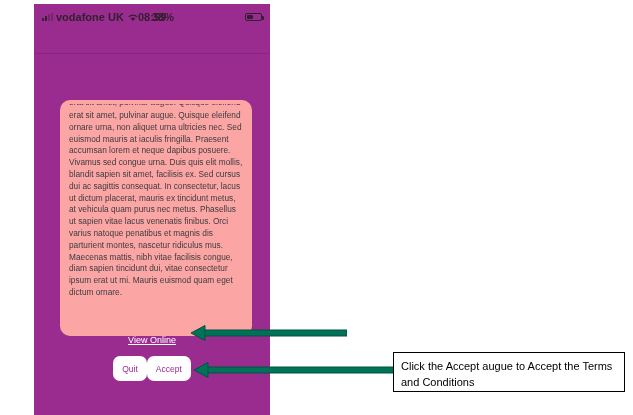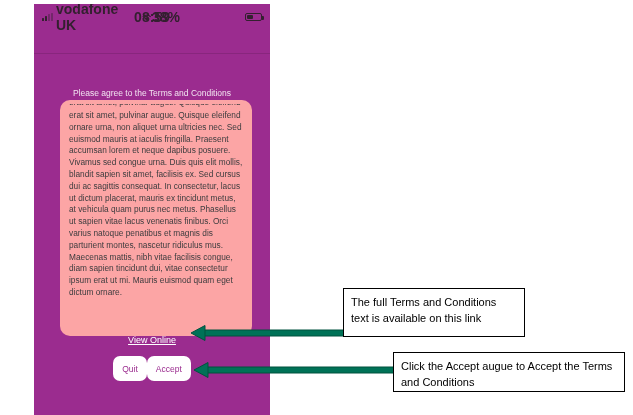--- a/index.html
+++ b/index.html
@@ -1,21 +1,21 @@
 <!DOCTYPE html>
 <html><head>
 <meta charset="utf-8">
 <style>
   * { margin:0; padding:0; box-sizing:border-box; }
   html,body { width:633px; height:415px; background:#ffffff; font-family:"Liberation Sans", sans-serif; overflow:hidden; }
   .stage { position:relative; width:633px; height:415px; background:#ffffff; }
 
   
   .phone { position:absolute; left:34px; top:4px; width:236px; height:411px; background:#9b2c8f; overflow:hidden; }
-  .statusbar { position:absolute; left:0; top:0; width:100%; height:24px; display:flex; align-items:center; padding:2px 8px 0 8px; color:#33202f; font-size:14px; font-weight:bold; }
+  .statusbar { position:absolute; left:0; top:0; width:100%; height:24px; display:flex; align-items:center; padding:2px 8px 0 8px; color:#33202f; font-size:11px; font-weight:bold; }
   .sb-left { display:flex; align-items:center; gap:3px; flex:1; }
   .sb-time { flex:0 0 auto; position:absolute; left:50%; transform:translateX(-50%); }
   .sb-right { display:flex; align-items:center; gap:3px; flex:1; justify-content:space-between; }
   .sig { display:flex; align-items:flex-end; gap:1px; height:8px; }
   .sig i { display:block; width:2px; background:#33202f; border-radius:0.5px; }
   .sig i:nth-child(1){height:3px;} .sig i:nth-child(2){height:5px;}
   .sig i:nth-child(3){height:7px;opacity:.4;} .sig i:nth-child(4){height:8px;opacity:.4;}
   .batt { position:relative; width:17px; height:8px; border:1px solid #33202f; border-radius:2px; }
   .batt::after { content:""; position:absolute; right:-3px; top:2px; width:2px; height:4px; background:#33202f; border-radius:0 1px 1px 0; }
   .batt i { position:absolute; left:1px; top:1px; bottom:1px; width:38%; background:#33202f; border-radius:1px; }
@@ -69,21 +69,20 @@
       <div class="sb-right">
         <span>38%</span>
         <span class="batt">
             <i></i>
           </span>
       </div>
     </div>
     <div class="sb-divider"></div>
 
     <div class="ph-title">Terms and conditions</div>
-    <div class="ph-subtitle">Please agree to the Terms and Conditions</div>
 
     <div class="terms-box">
       <div class="clipped-line">
         <div>erat sit amet, pulvinar augue. Quisque eleifend ornare urna, non aliquet urna ultricies nec. Sed euismod mauris at iaculis fringilla. Praesent accumsan lorem et neque dapibus posuere. Vivamus sed congue urna. Duis quis elit mollis, blandit sapien sit amet, facilisis ex. Sed cursus dui ac sagittis consequat. In consectetur, lacus ut dictum placerat, mauris ex tincidunt metus, at vehicula quam purus nec metus. Phasellus ut sapien vitae lacus venenatis finibus. Orci varius natoque penatibus et magnis dis parturient montes, nascetur ridiculus mus. Maecenas mattis, nibh vitae facilisis congue, diam sapien tincidunt dui, vitae consectetur ipsum erat ut mi. Mauris euismod quam eget dictum ornare.</div>
       </div>
       <div class="terms-text">erat sit amet, pulvinar augue. Quisque eleifend ornare urna, non aliquet urna ultricies nec. Sed euismod mauris at iaculis fringilla. Praesent accumsan lorem et neque dapibus posuere. Vivamus sed congue urna. Duis quis elit mollis, blandit sapien sit amet, facilisis ex. Sed cursus dui ac sagittis consequat. In consectetur, lacus ut dictum placerat, mauris ex tincidunt metus, at vehicula quam purus nec metus. Phasellus ut sapien vitae lacus venenatis finibus. Orci varius natoque penatibus et magnis dis parturient montes, nascetur ridiculus mus. Maecenas mattis, nibh vitae facilisis congue, diam sapien tincidunt dui, vitae consectetur ipsum erat ut mi. Mauris euismod quam eget dictum ornare.</div>
     </div>
 
     <div class="view-online">
       <a>View Online</a>
@@ -99,16 +98,15 @@
   <svg class="arrow arrow-1" width="158" height="18" viewBox="0 0 158 18">
     <rect x="14" y="6" width="144" height="6" fill="#007257" stroke="#00523f" stroke-width="1"></rect>
     <polygon points="2,9 16,1.5 16,16.5" fill="#007257" stroke="#00523f" stroke-width="1"></polygon>
   </svg>
 
   <svg class="arrow arrow-2" width="203" height="18" viewBox="0 0 203 18">
     <rect x="14" y="6" width="189" height="6" fill="#007257" stroke="#00523f" stroke-width="1"></rect>
     <polygon points="2,9 16,1.5 16,16.5" fill="#007257" stroke="#00523f" stroke-width="1"></polygon>
   </svg>
 
-  <div class="callout callout-1">The full Terms and Conditions text is available on this link</div>
   <div class="callout callout-2">Click the Accept augue to Accept the Terms and Conditions</div>
 
 </div>
 
 </body></html>

